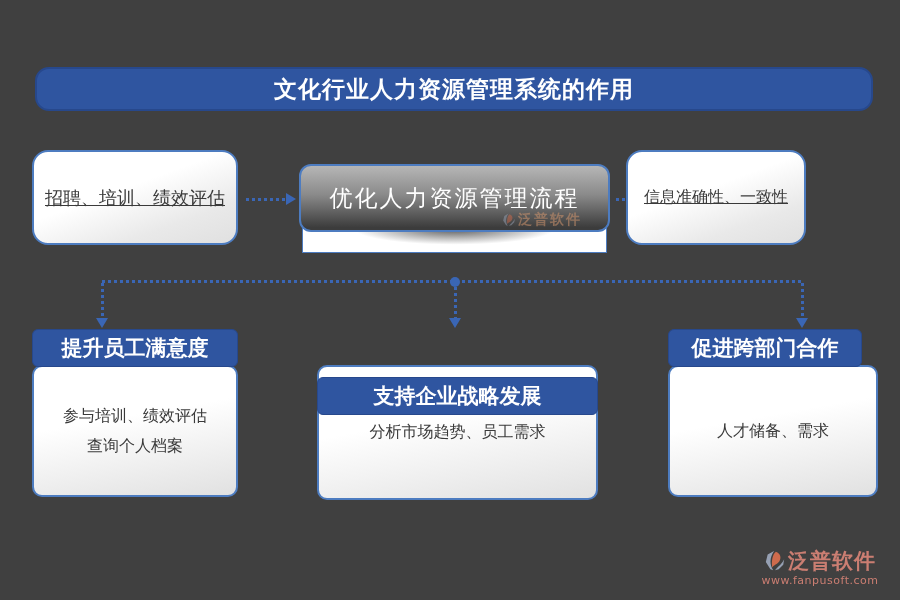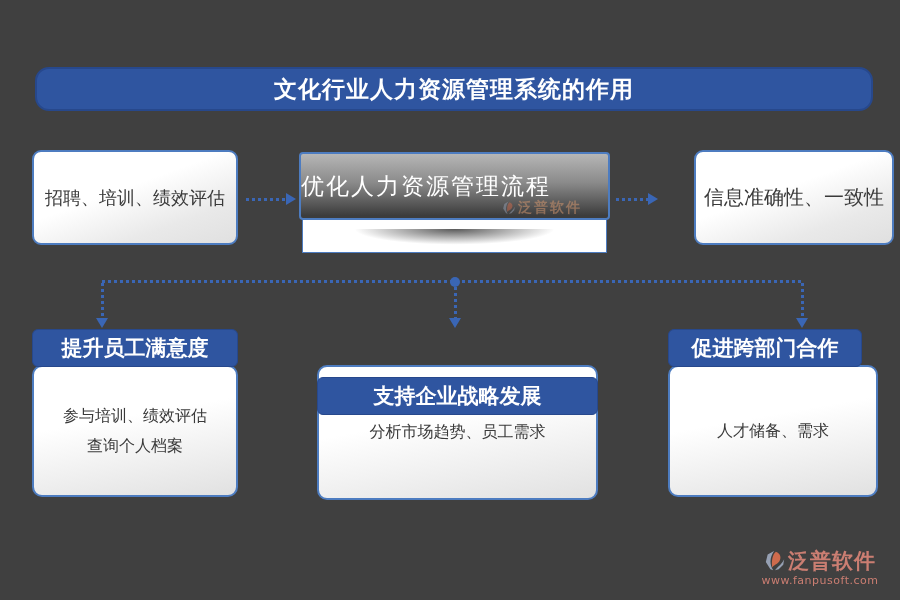--- a/index.html
+++ b/index.html
@@ -14,41 +14,41 @@
   
   .title-banner {
     position: absolute; left: 35px; top: 67px; width: 838px; height: 44px;
     background: #2f55a0; border: 2px solid #27488c; border-radius: 14px;
     display: flex; align-items: center; justify-content: center;
     color: #ffffff; font-size: 23px; font-weight: bold; letter-spacing: 1px;
   }
   
   .node-box {
     position: absolute;
-    border: 2px solid #4d7cc0; border-radius: 9px;
+    border: 2px solid #4d7cc0; border-radius: 16px;
     background: linear-gradient(160deg, #ffffff 42%, #e9e9e9 75%, #e0e0e0 100%);
     display: flex; align-items: center; justify-content: center;
-    color: #3a3a3a; text-align: center;
+    color: #3a3a3a; text-align: center; text-decoration: underline;
   }
   .node-top-left  { left: 32px;  top: 150px; width: 206px; height: 95px; font-size: 18px; }
-  .node-top-right { left: 694px; top: 150px; width: 200px; height: 95px; font-size: 20px; }
+  .node-top-right { left: 626px; top: 150px; width: 180px; height: 95px; font-size: 16px; }
   
   .center-back-rect {
     position: absolute; left: 302px; top: 176px; width: 305px; height: 77px;
     border: 1px solid #4d7cc0; background: #ffffff; z-index: 1;
   }
   .center-shadow {
     position: absolute; left: 18px; right: 18px; top: 52px; height: 23px;
     background: radial-gradient(ellipse 55% 100% at 50% 0%, rgba(25,25,25,0.72), rgba(25,25,25,0) 68%);
   }
   .center-pill {
-    position: absolute; left: 299px; top: 152px; width: 311px; height: 68px;
-    border: 2px solid #4d7cc0; border-radius: 4px;
+    position: absolute; left: 299px; top: 164px; width: 311px; height: 68px;
+    border: 2px solid #4d7cc0; border-radius: 12px;
     background: linear-gradient(#b6b6b6, #8a8a8a 45%, #3c3c3c 96%);
-    display: flex; align-items: center; 
+    display: flex; align-items: center; justify-content: center;
     color: #ffffff; font-size: 23px; letter-spacing: 2px; z-index: 2;
   }
   .pill-watermark {
     position: absolute; right: 26px; bottom: 1px;
     display: flex; align-items: center; gap: 2px;
     opacity: 0.5; font-size: 14px; font-weight: bold; color: #d8996f;
   }
   .pill-watermark svg { width: 14px; height: 14px; }
   
   .dot-h {

